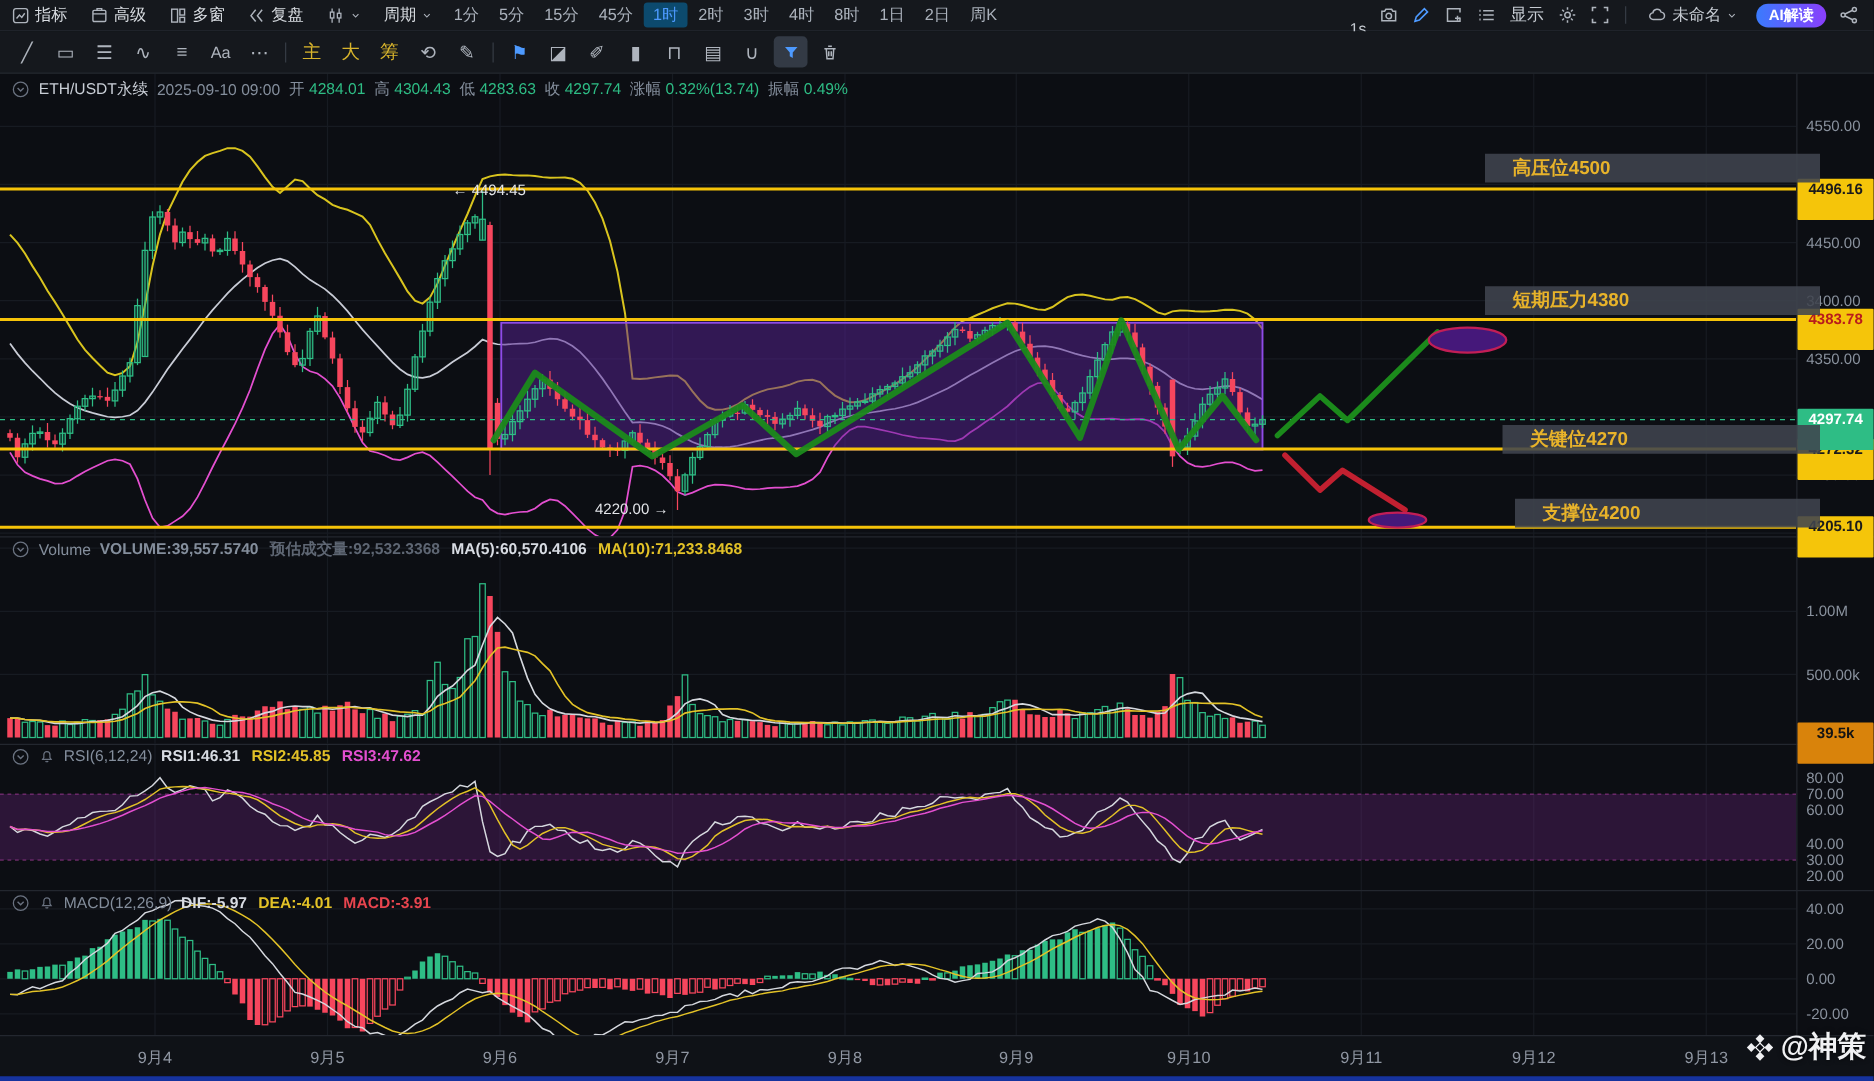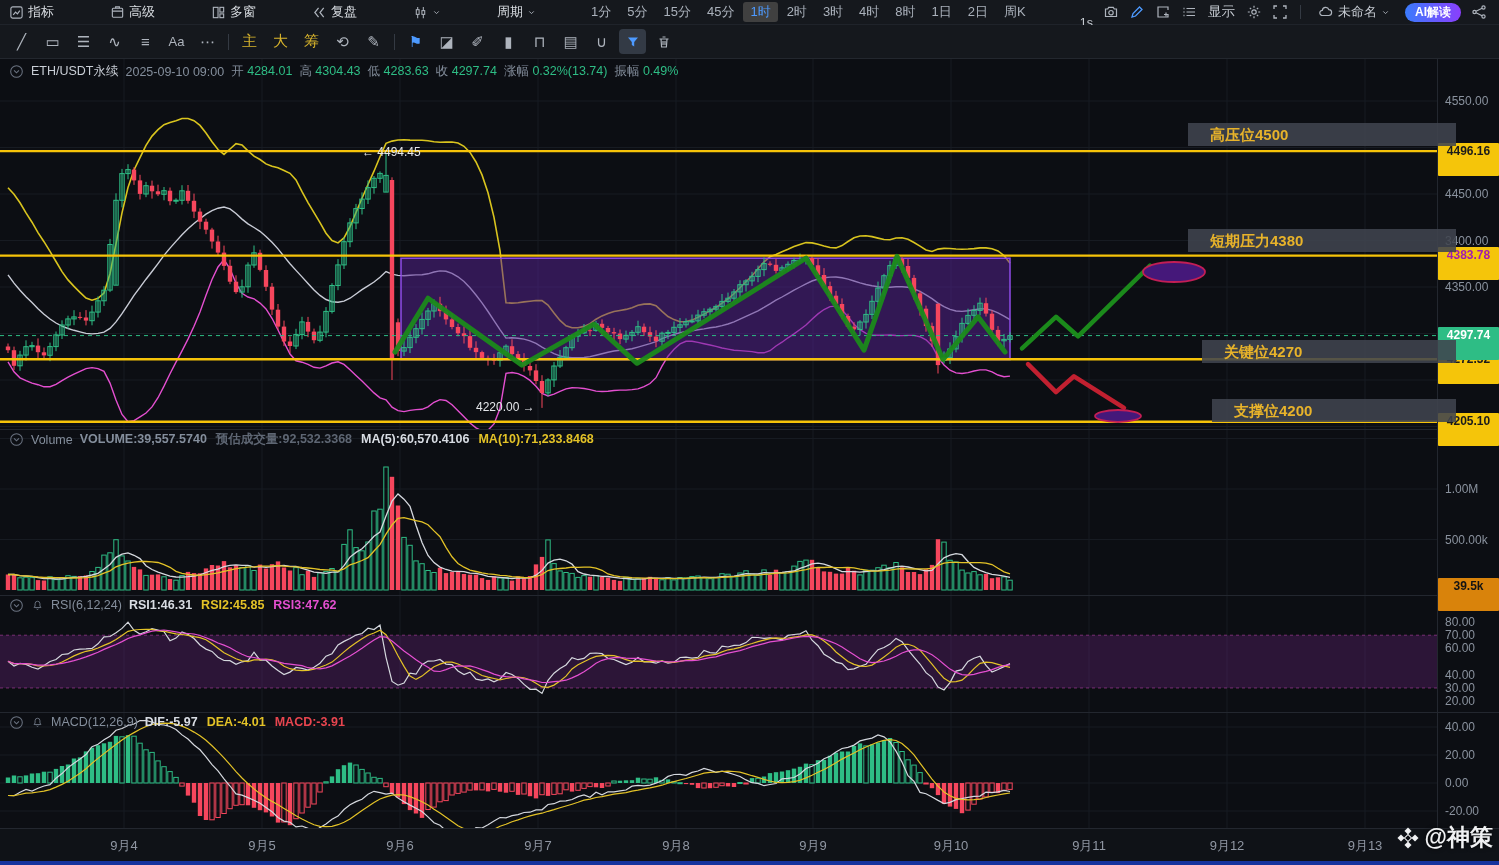--- a/index.html
+++ b/index.html
@@ -1,25 +1,25 @@
 <!DOCTYPE html>
 <html><head>
 <meta charset="utf-8">
 <style>
   html,body{margin:0;padding:0;background:#0C0E13;width:1499px;height:865px;overflow:hidden;
     font-family:"Liberation Sans",sans-serif;-webkit-font-smoothing:antialiased;}
   #app{position:relative;width:1499px;height:865px;background:#0C0E13;}
   
   .topbar{position:absolute;left:0;top:0;width:1499px;height:24px;background:#15181D;
-    border-bottom:1px solid #1F232A;display:flex;align-items:center;color:#D8DCE1;font-size:13px;z-index:30;gap:38px;}
+    border-bottom:1px solid #1F232A;display:flex;align-items:center;color:#D8DCE1;font-size:13px;z-index:30;}
   .titem{display:flex;align-items:center;gap:4px;padding:0 9px;height:24px;cursor:pointer;white-space:nowrap;}
   .titem svg{flex:none;}
   .tfwrap{display:flex;align-items:center;}
   .tf{padding:1px 7px;margin:0 1px;color:#AAB1BB;cursor:pointer;border-radius:3px;font-size:13px;}
-  .tf.active{color:#4D9AFF;background:#404040;}
+  .tf.active{color:#4D9AFF;background:#0c4a6e;}
   .tright{margin-left:auto;display:flex;align-items:center;gap:2px;padding-right:8px;color:#C5CAD1;}
   .ticon{display:flex;align-items:center;justify-content:center;width:24px;height:22px;cursor:pointer;}
   .tsep{width:1px;height:14px;background:#343A43;margin:0 6px;}
   .ai-btn{display:flex;align-items:center;height:19px;padding:0 10px;border-radius:10px;color:#fff;
     font-size:12px;font-weight:bold;background:linear-gradient(90deg,#3A7BFD,#8A3FFC);cursor:pointer;margin:0 4px;}
   
   .toolbar2{position:absolute;left:0;top:25px;width:1499px;height:33px;background:#15181D;
     border-bottom:1px solid #23272E;display:flex;align-items:center;z-index:30;padding-left:6px;}
   .dtool{display:flex;align-items:center;justify-content:center;width:27px;height:25px;margin:0 2px;
     color:#AEB4BD;font-size:15px;cursor:pointer;border-radius:4px;}
@@ -1042,21 +1042,21 @@
       <div class="tick" style="top:570px">70.00</div>
       <div class="tick" style="top:583px">60.00</div>
       <div class="tick" style="top:610px">40.00</div>
       <div class="tick" style="top:623px">30.00</div>
       <div class="tick" style="top:636px">20.00</div>
       <div class="tick" style="top:662px">40.00</div>
       <div class="tick" style="top:690px">20.00</div>
       <div class="tick" style="top:718px">0.00</div>
       <div class="tick" style="top:746px">-20.00</div>
       <div class="badge" style="top:85px;background:#F5C50A;color:#1B1B1B">4496.16</div>
-      <div class="badge" style="top:189px;background:#F5C50A;color:#a21caf">4383.78</div>
+      <div class="badge" style="top:189px;background:#F5C50A;color:#b91c1c">4383.78</div>
       <div class="badge" style="top:293px;background:#F5C50A;color:#1B1B1B">4272.32</div>
       <div class="badge" style="top:355px;background:#F5C50A;color:#1B1B1B">4205.10</div>
       <div class="badge" style="top:269px;background:#2EBD85;color:#FFFFFF">4297.74</div>
       <div class="badge" style="top:520px;background:#D9830B;color:#141414">39.5k</div>
     </div>
 
   <div id="timeaxis">
       <div class="date" style="left:124px">9月4</div>
       <div class="date" style="left:262px">9月5</div>
       <div class="date" style="left:400px">9月6</div>

